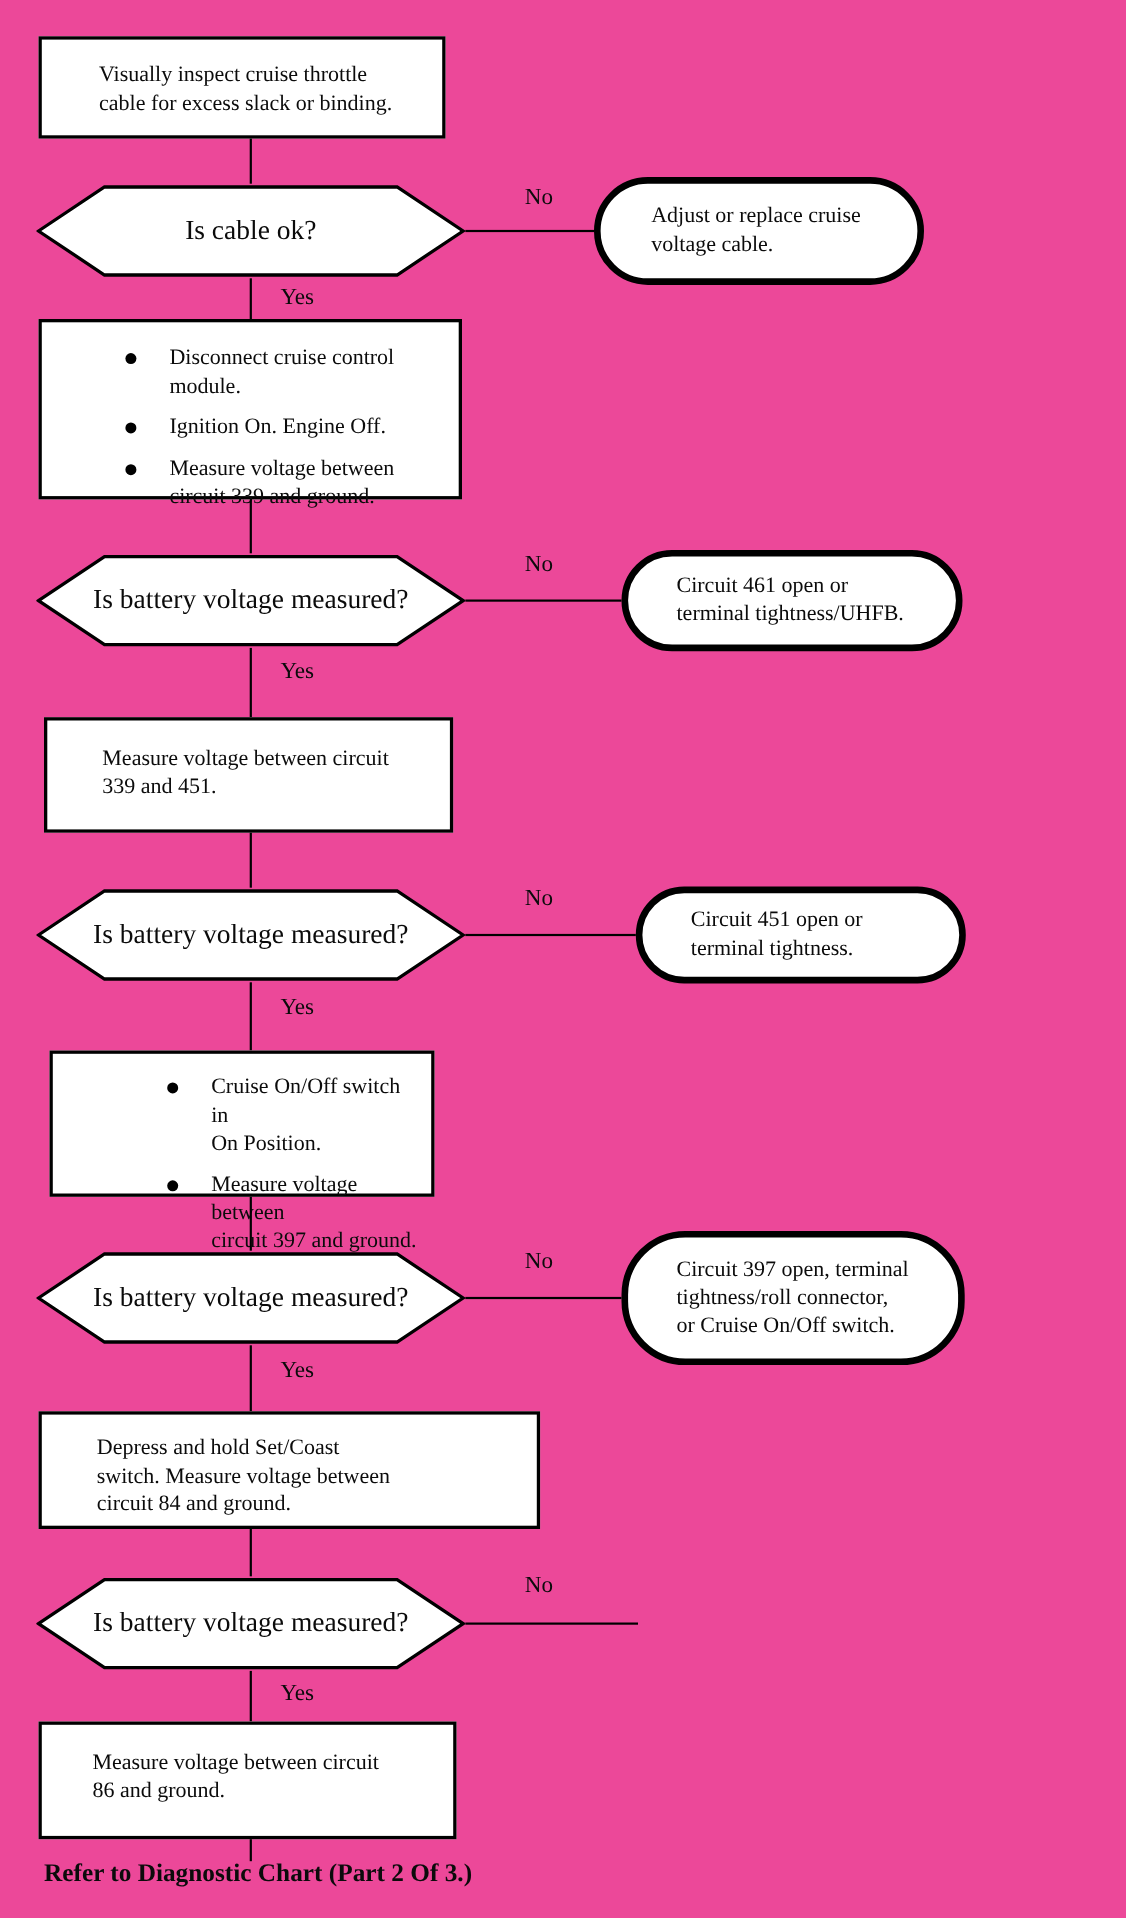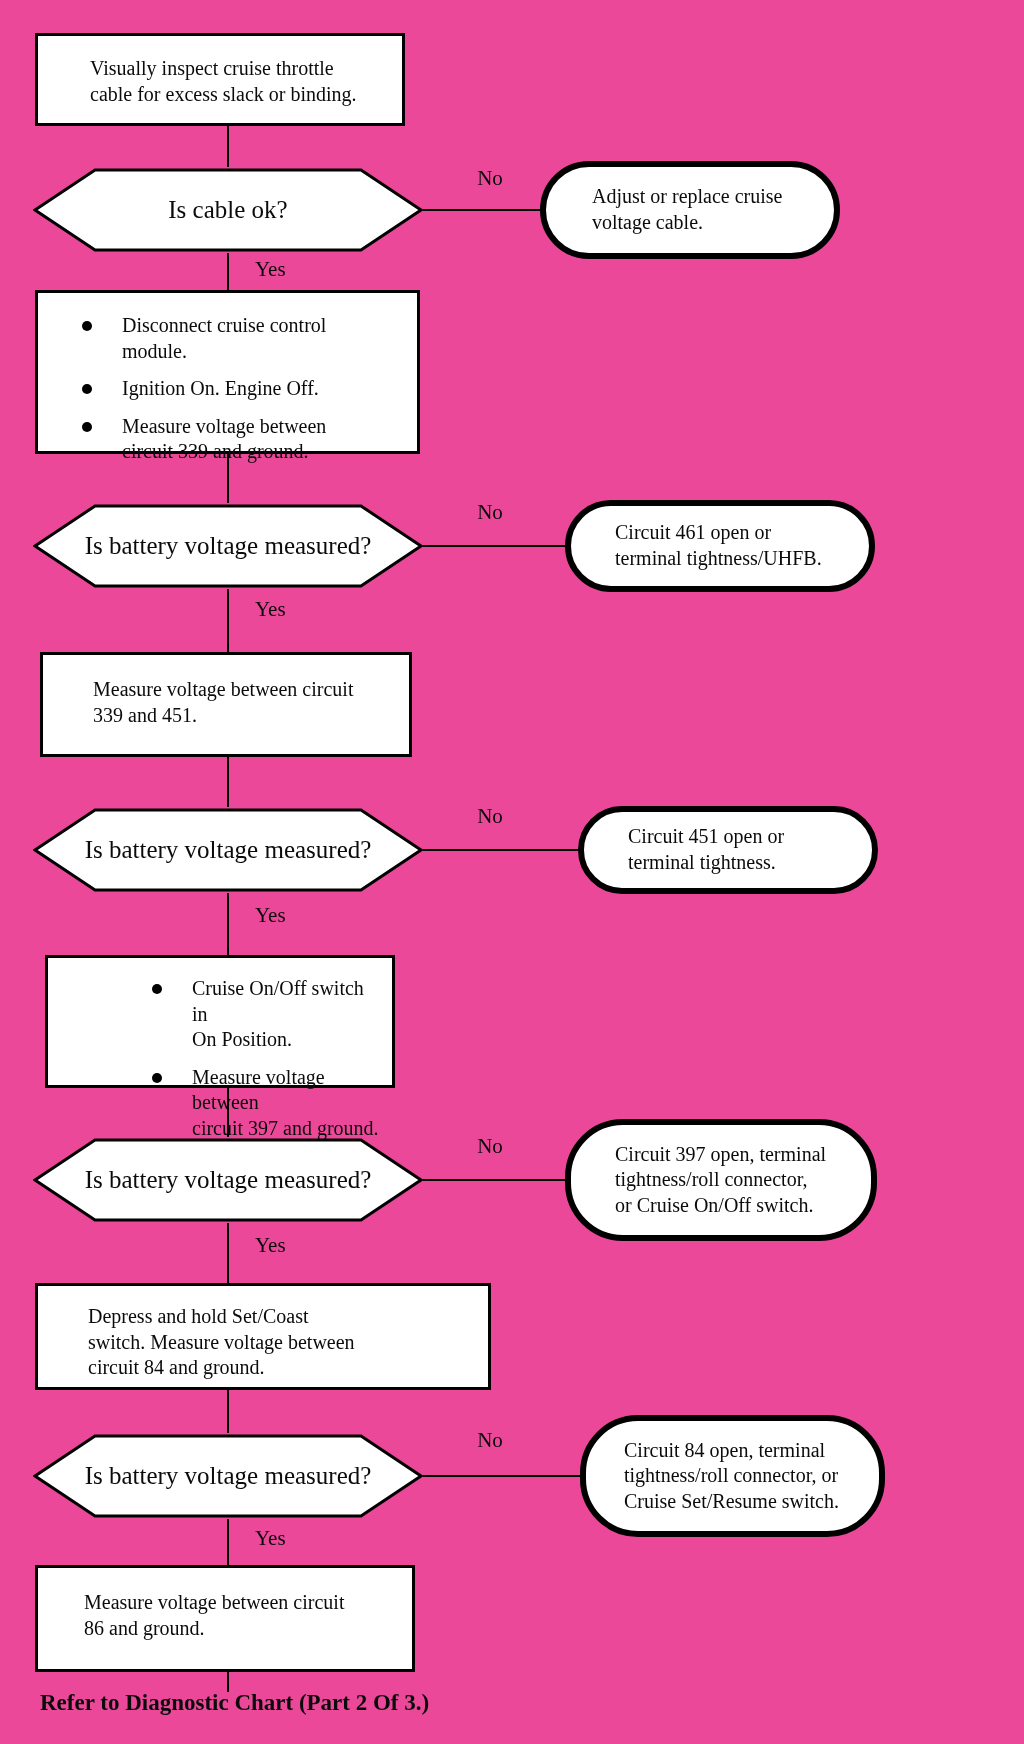--- a/index.html
+++ b/index.html
@@ -50,21 +50,21 @@
   <div class="edge-label no-label" style="left:460px;top:166px;">No</div>
   <div class="vline" style="left:227px;top:253px;height:37px;"></div>
   <div class="edge-label" style="left:255px;top:257px;">Yes</div>
 
   <div class="node terminal" style="left:540px;top:161px;width:300px;height:98px;border-radius:50px;">
     <div class="txt" style="padding-left:46px;padding-right:10px;">Adjust or replace cruise
 voltage cable.</div>
   </div>
 
   <div class="node process" style="left:35px;top:290px;width:385px;height:164px;">
-    <div class="bullets" style="padding:20px 24px 0 28px;">
+    <div class="bullets" style="padding:20px 24px 0 60px;">
       <div class="bul">
         <span class="dot"></span>
         <span class="bultxt">Disconnect cruise control
 module.</span>
       </div>
       <div class="bul">
         <span class="dot"></span>
         <span class="bultxt">Ignition On. Engine Off.</span>
       </div>
       <div class="bul">
@@ -162,25 +162,20 @@
     <svg width="390" height="86" viewBox="0 0 390 86">
       <polygon points="2,43 62,3 328,3 388,43 328,83 62,83" fill="#ffffff" stroke="#000000" stroke-width="3"></polygon>
     </svg>
     <div class="hextxt">Is battery voltage measured?</div>
   </div>
   <div class="hline" style="left:423px;top:1475px;width:157px;"></div>
   <div class="edge-label no-label" style="left:460px;top:1428px;">No</div>
   <div class="vline" style="left:227px;top:1519px;height:46px;"></div>
   <div class="edge-label" style="left:255px;top:1526px;">Yes</div>
 
-  <div class="node terminal" style="left:580px;top:1415px;width:305px;height:122px;border-radius:58px;">
-    <div class="txt" style="padding-left:38px;padding-right:4px;">Circuit 84 open, terminal
-tightness/roll connector, or
-Cruise Set/Resume switch.</div>
-  </div>
 
   <div class="node process" style="left:35px;top:1565px;width:380px;height:107px;">
     <div class="txt" style="padding:22px 16px 0 46px;">Measure voltage between circuit
 86 and ground.</div>
   </div>
 
   <div class="vline" style="left:227px;top:1672px;height:20px;"></div>
 
   <div class="caption" style="left:40px;top:1690px;">Refer to Diagnostic Chart (Part 2 Of 3.)</div>
 

